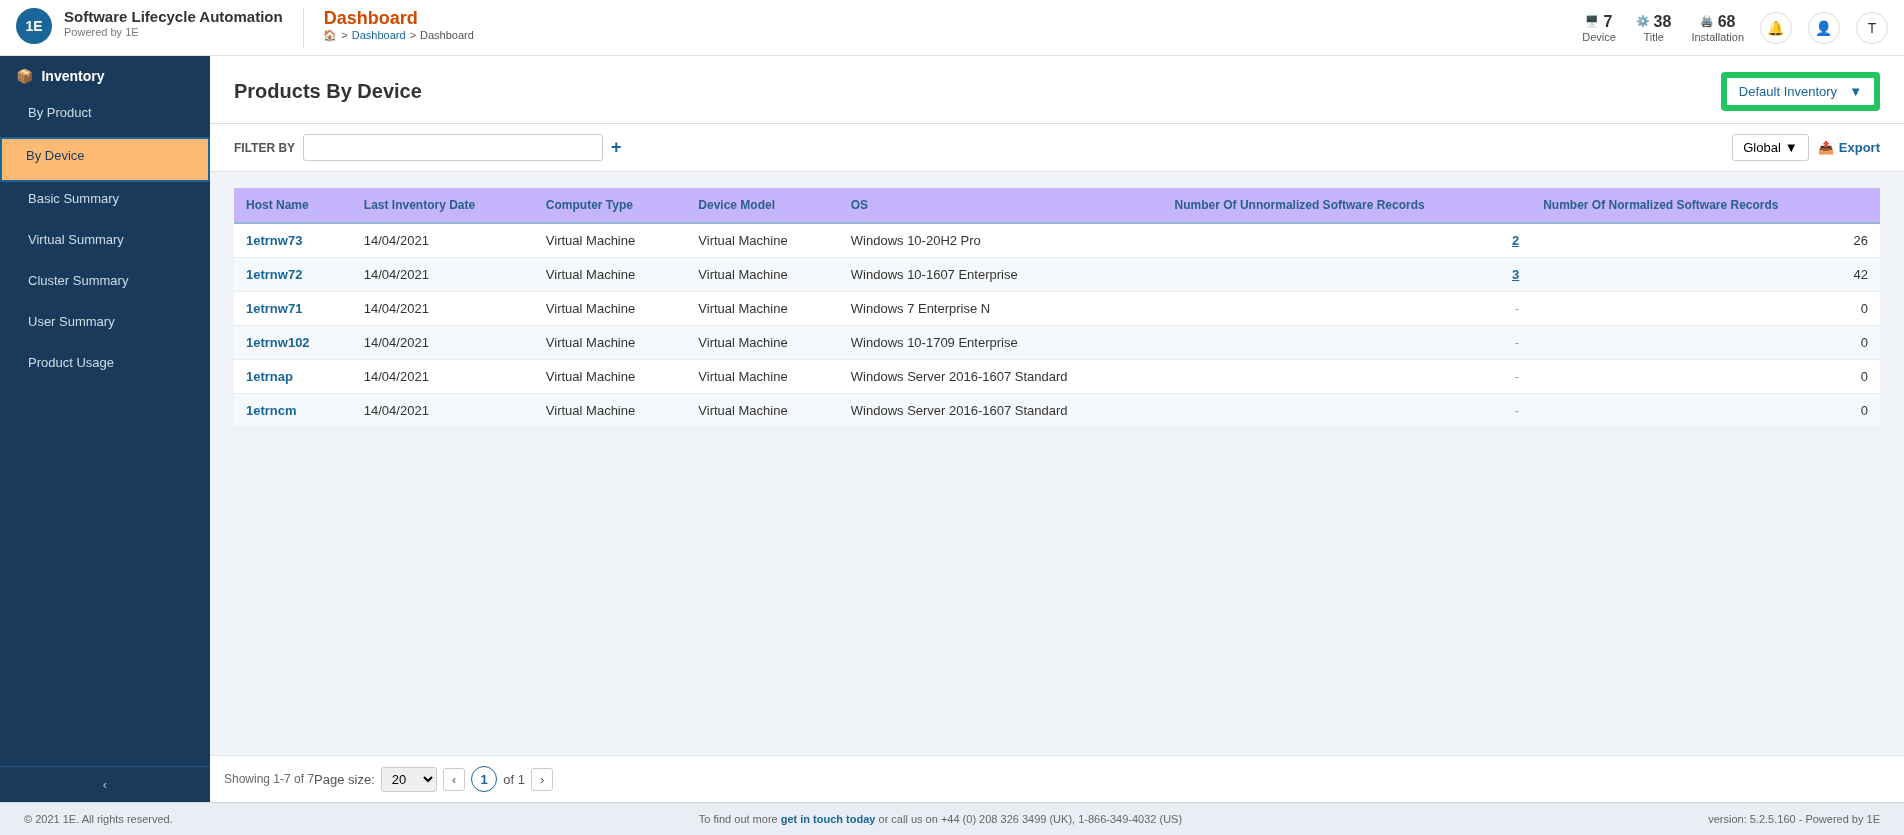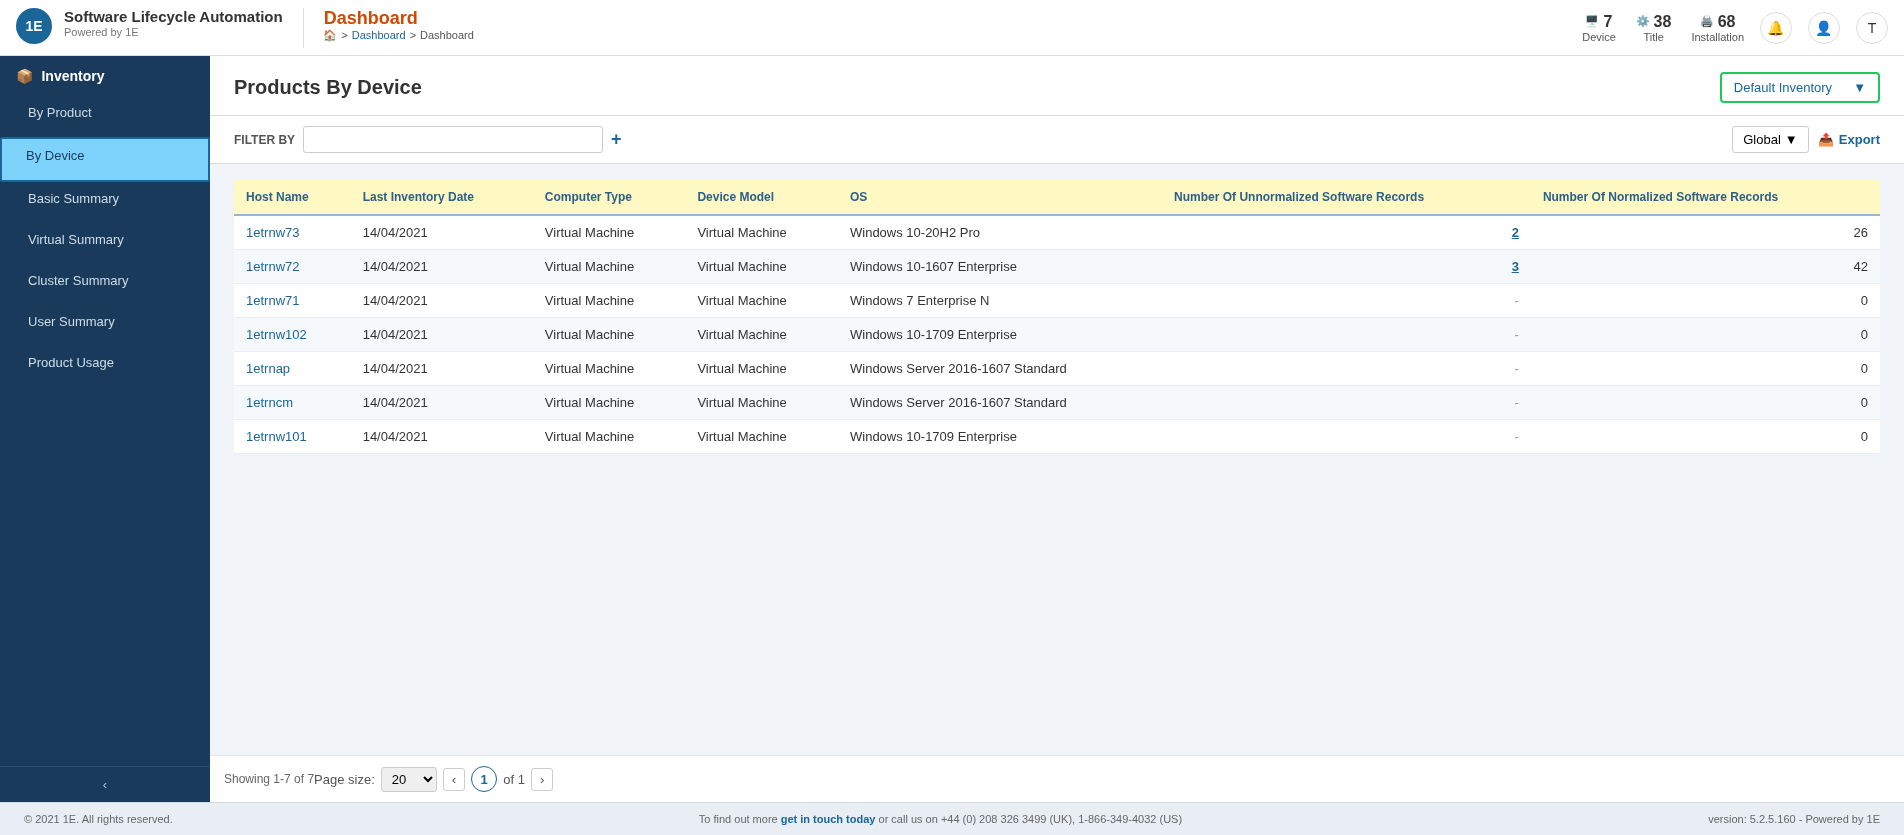--- a/index.html
+++ b/index.html
@@ -35,39 +35,39 @@
     .sidebar { width: 210px; min-width: 210px; background: #1a3a5c; color: #fff; display: flex; flex-direction: column; overflow-y: auto; }
     .sidebar-main-item { padding: 12px 16px; font-size: 14px; font-weight: bold; color: #fff; display: flex; align-items: center; gap: 8px; }
     .sidebar-sub-item { padding: 9px 16px 17px 28px; font-size: 13px; color: #ccdde8; cursor: pointer; }
     .sidebar-sub-item.active { background: #e8f0f7; color: #1a3a5c; }
     .sidebar-collapse-btn { padding: 10px; text-align: center; cursor: pointer; color: #aac4dd; border-top: 1px solid #25507a; margin-top: auto; }
 
     
     .content { flex: 1; overflow-y: auto; background: #f0f4f8; padding: 0; display: flex; flex-direction: column; }
     .content-header { background: #fff; padding: 16px 24px 12px; border-bottom: 1px solid #ddd; display: flex; align-items: center; justify-content: space-between; }
     .content-title { font-size: 20px; font-weight: bold; color: #333; }
-    .inventory-selector { display: flex; align-items: center; gap: 21px; border: 2px solid #22c55e; border-radius: 4px; padding: 6px 12px; color: #1a6699; font-size: 13px; cursor: pointer; background: #fff; }
+    .inventory-selector { display: flex; align-items: center; gap: 12px; border: 6px solid #22c55e; border-radius: 4px; padding: 6px 12px; color: #1a6699; font-size: 13px; cursor: pointer; background: #fff; }
 
     .filter-bar { background: #fff; padding: 10px 24px; border-bottom: 1px solid #ddd; display: flex; align-items: center; gap: 8px; justify-content: space-between; }
     .filter-left { display: flex; align-items: center; gap: 8px; }
     .filter-label { font-size: 12px; color: #555; font-weight: bold; }
     .filter-input { border: 1px solid #ccc; border-radius: 3px; padding: 5px 10px; width: 300px; font-size: 13px; }
     .add-filter-btn { color: #1a6699; font-size: 18px; cursor: pointer; font-weight: bold; }
     .filter-right { display: flex; align-items: center; gap: 10px; }
     .global-btn { border: 1px solid #ccc; border-radius: 3px; padding: 5px 10px; background: #fff; font-size: 13px; cursor: pointer; display: flex; align-items: center; gap: 4px; }
     .export-btn { color: #1a6699; font-size: 13px; cursor: pointer; display: flex; align-items: center; gap: 4px; font-weight: bold; border: none; background: none; }
 
     
     .table-container { padding: 16px 24px; flex: 1; }
     table { width: 100%; border-collapse: collapse; background: #fff; }
-    thead tr { background: #fef9c3; border-radius: 17px; }
+    thead tr { background: #c4b5fd; border-radius: 17px; }
     th { padding: 10px 12px; text-align: left; font-size: 12px; font-weight: bold; color: #2c5f8a; border-bottom: 2px solid #93b8d4; white-space: nowrap; }
     td { padding: 9px 12px; font-size: 13px; border-bottom: 1px solid #e8eef3; color: #333; }
     tr:nth-child(even) td { background: #f6f9fb; }
-    .link-cell { color: #1a6699; cursor: pointer; text-decoration: none; }
+    .link-cell { color: #1a6699; cursor: pointer; text-decoration: none; font-weight: bold; }
     .num-link { color: #1a6699; font-weight: bold; cursor: pointer; }
     .dash-cell { color: #999; text-align: right; }
     .zero-cell { text-align: right; color: #333; }
 
     
     .pagination-bar { background: #fff; padding: 10px 14px; display: flex; align-items: center; justify-content: flex-start; border-top: 1px solid #e0e8ef; }
     .showing-text { font-size: 12px; color: #666; }
     .page-controls { display: flex; align-items: center; gap: 6px; font-size: 13px; }
     .page-size-label { color: #555; }
     .page-size-select { border: 1px solid #ccc; border-radius: 3px; padding: 3px 6px; font-size: 13px; }
@@ -125,21 +125,21 @@
 <div class="main-layout">
 
   <div class="sidebar">
     <div class="sidebar-main-item">
       <span>📦</span>
       <span>Inventory</span>
     </div>
     <div class="sidebar-sub-item">
       <span>By Product</span>
     </div>
-    <div class="sidebar-sub-item active" style="background:#7dd3fc; color:#1a3a5c; border:2px solid #1a6699; border-radius:2px; padding-left:24px;">
+    <div class="sidebar-sub-item active" style="background:#fdba74; color:#1a3a5c; border:2px solid #1a6699; border-radius:2px; padding-left:24px;">
       <span>By Device</span>
     </div>
     <div class="sidebar-sub-item">
       <span>Basic Summary</span>
     </div>
     <div class="sidebar-sub-item">
       <span>Virtual Summary</span>
     </div>
     <div class="sidebar-sub-item">
       <span>Cluster Summary</span>
@@ -245,29 +245,20 @@
             </tr>
             <tr>
               <td><a class="link-cell" href="#">1etrncm</a></td>
               <td>14/04/2021</td>
               <td>Virtual Machine</td>
               <td>Virtual Machine</td>
               <td>Windows Server 2016-1607 Standard</td>
               <td class="dash-cell">-</td>
               <td class="zero-cell">0</td>
             </tr>
-            <tr>
-              <td><a class="link-cell" href="#">1etrnw101</a></td>
-              <td>14/04/2021</td>
-              <td>Virtual Machine</td>
-              <td>Virtual Machine</td>
-              <td>Windows 10-1709 Enterprise</td>
-              <td class="dash-cell">-</td>
-              <td class="zero-cell">0</td>
-            </tr>
           </tbody>
       </table>
     </div>
 
     <div class="pagination-bar">
       <span class="showing-text">Showing 1-7 of 7</span>
       <div class="page-controls">
         <span class="page-size-label">Page size:</span>
         <select class="page-size-select">
           <option>20</option>

